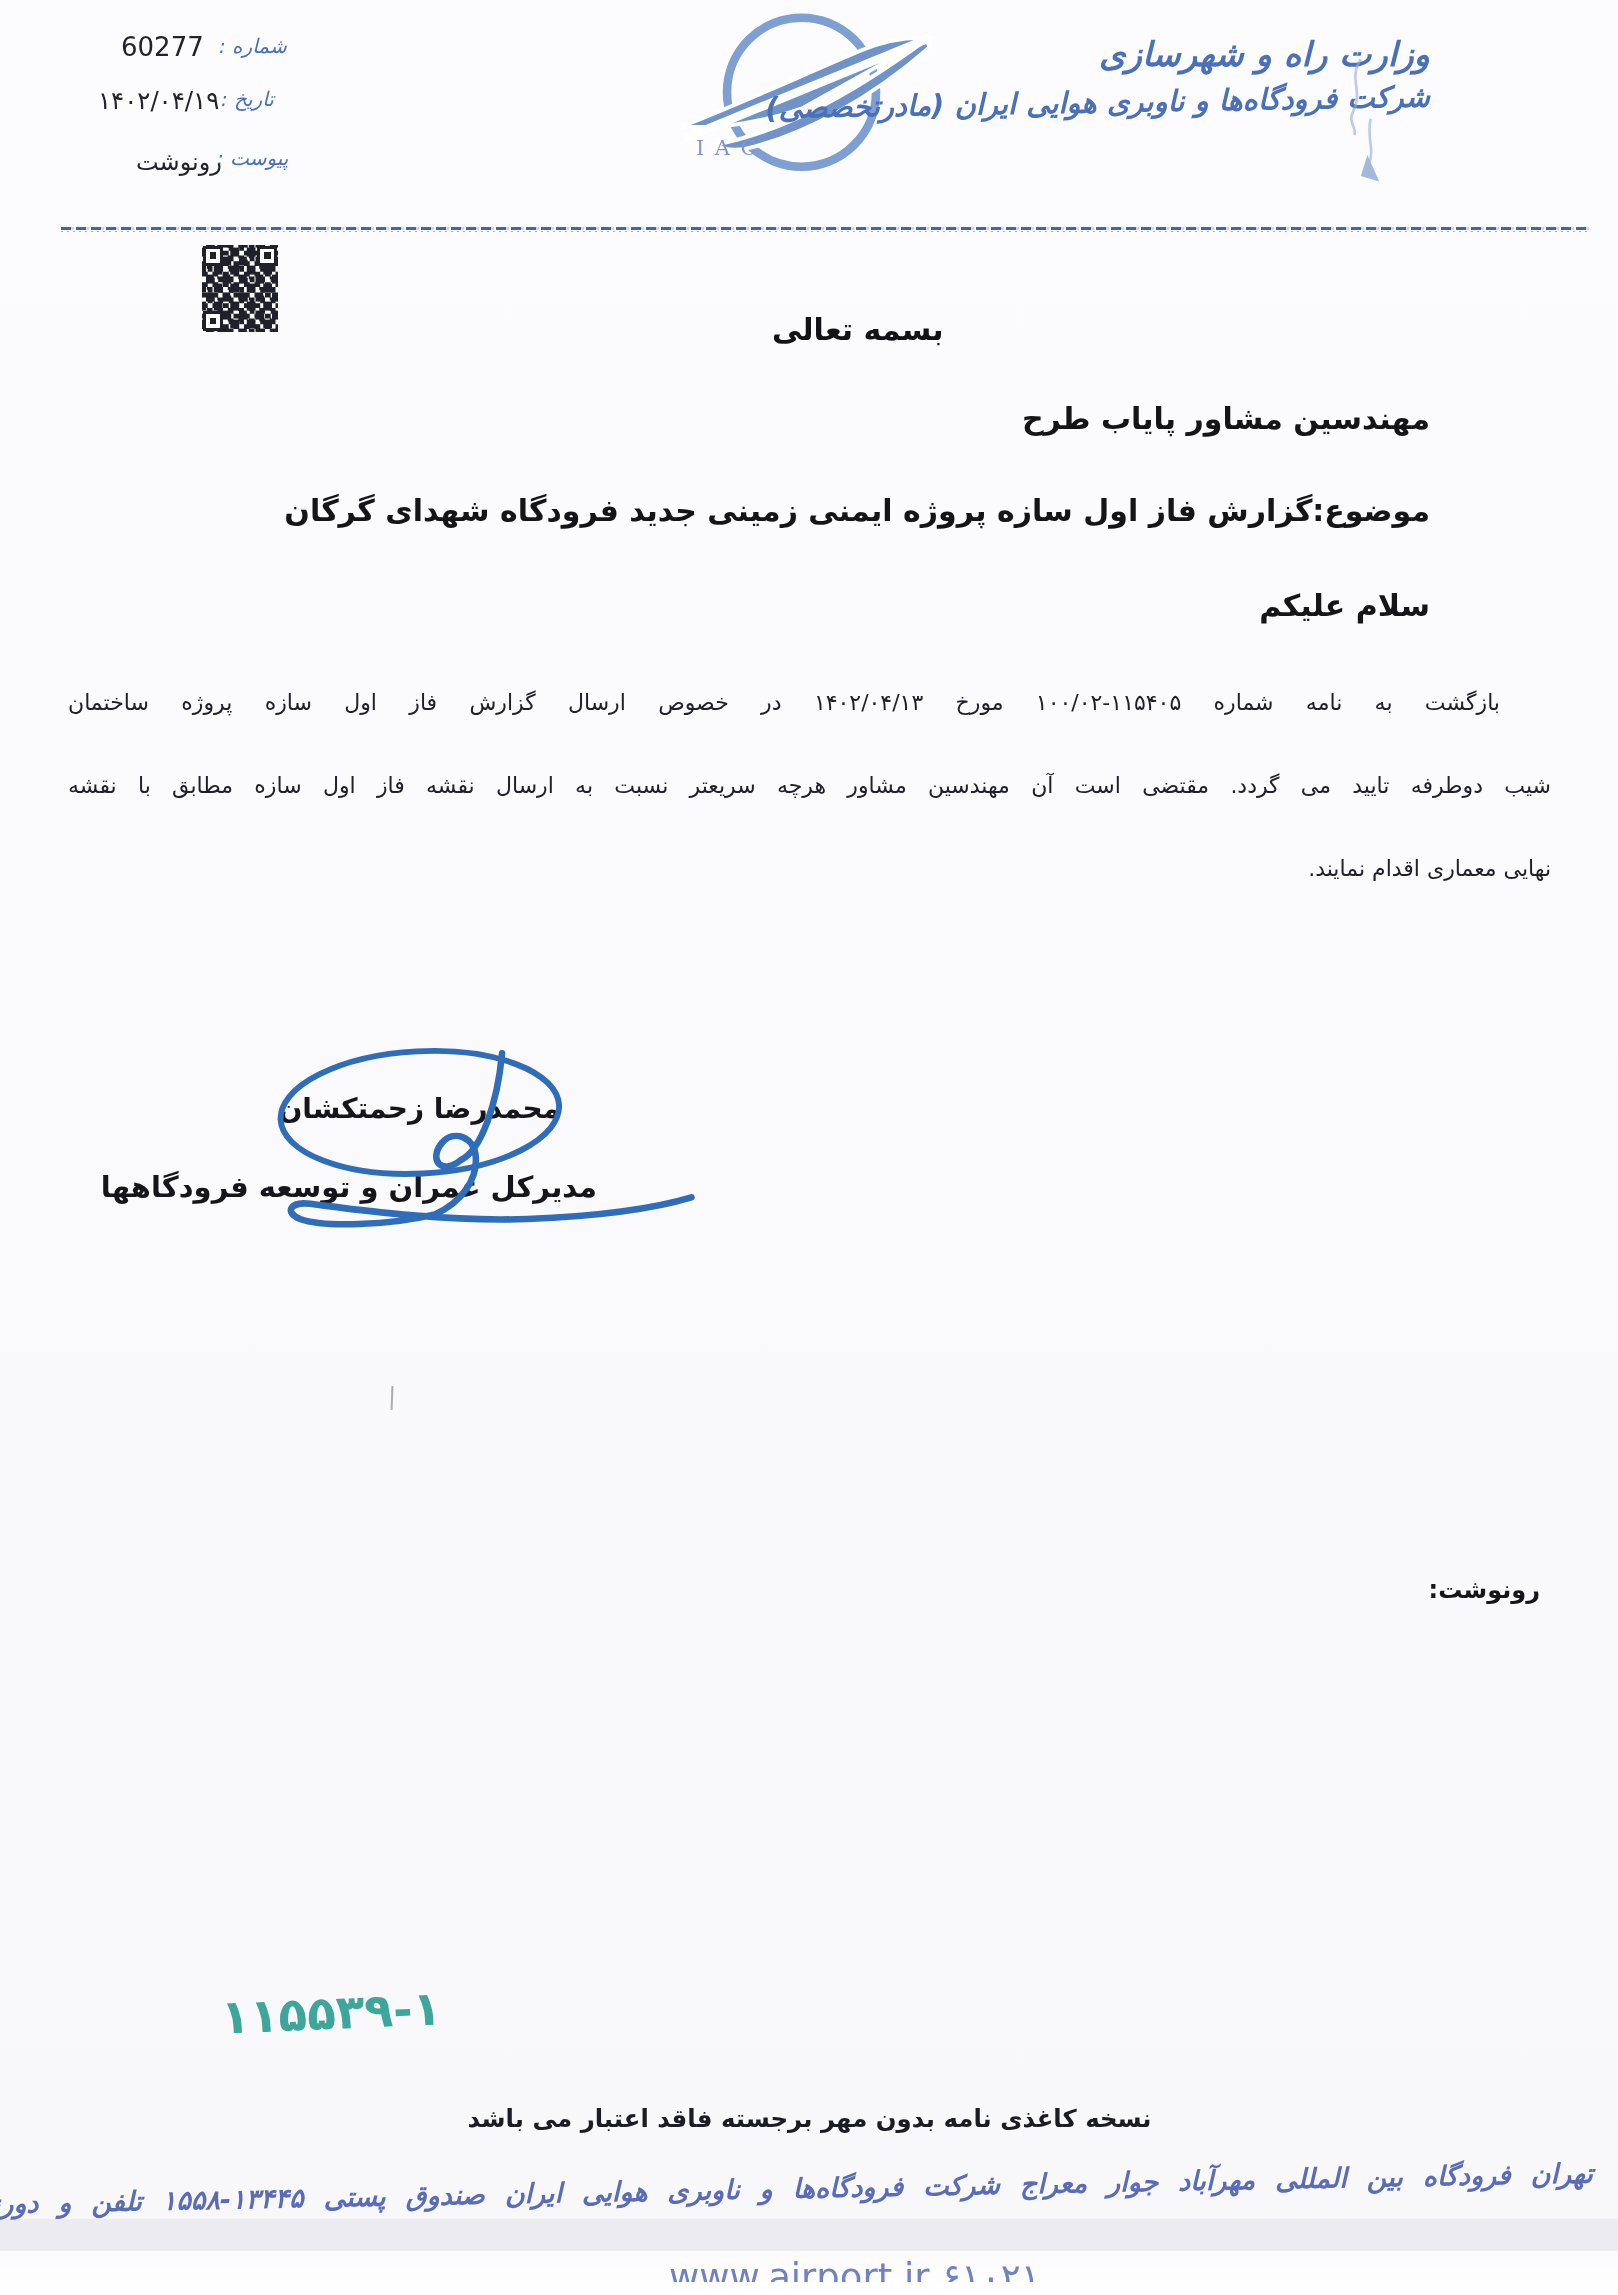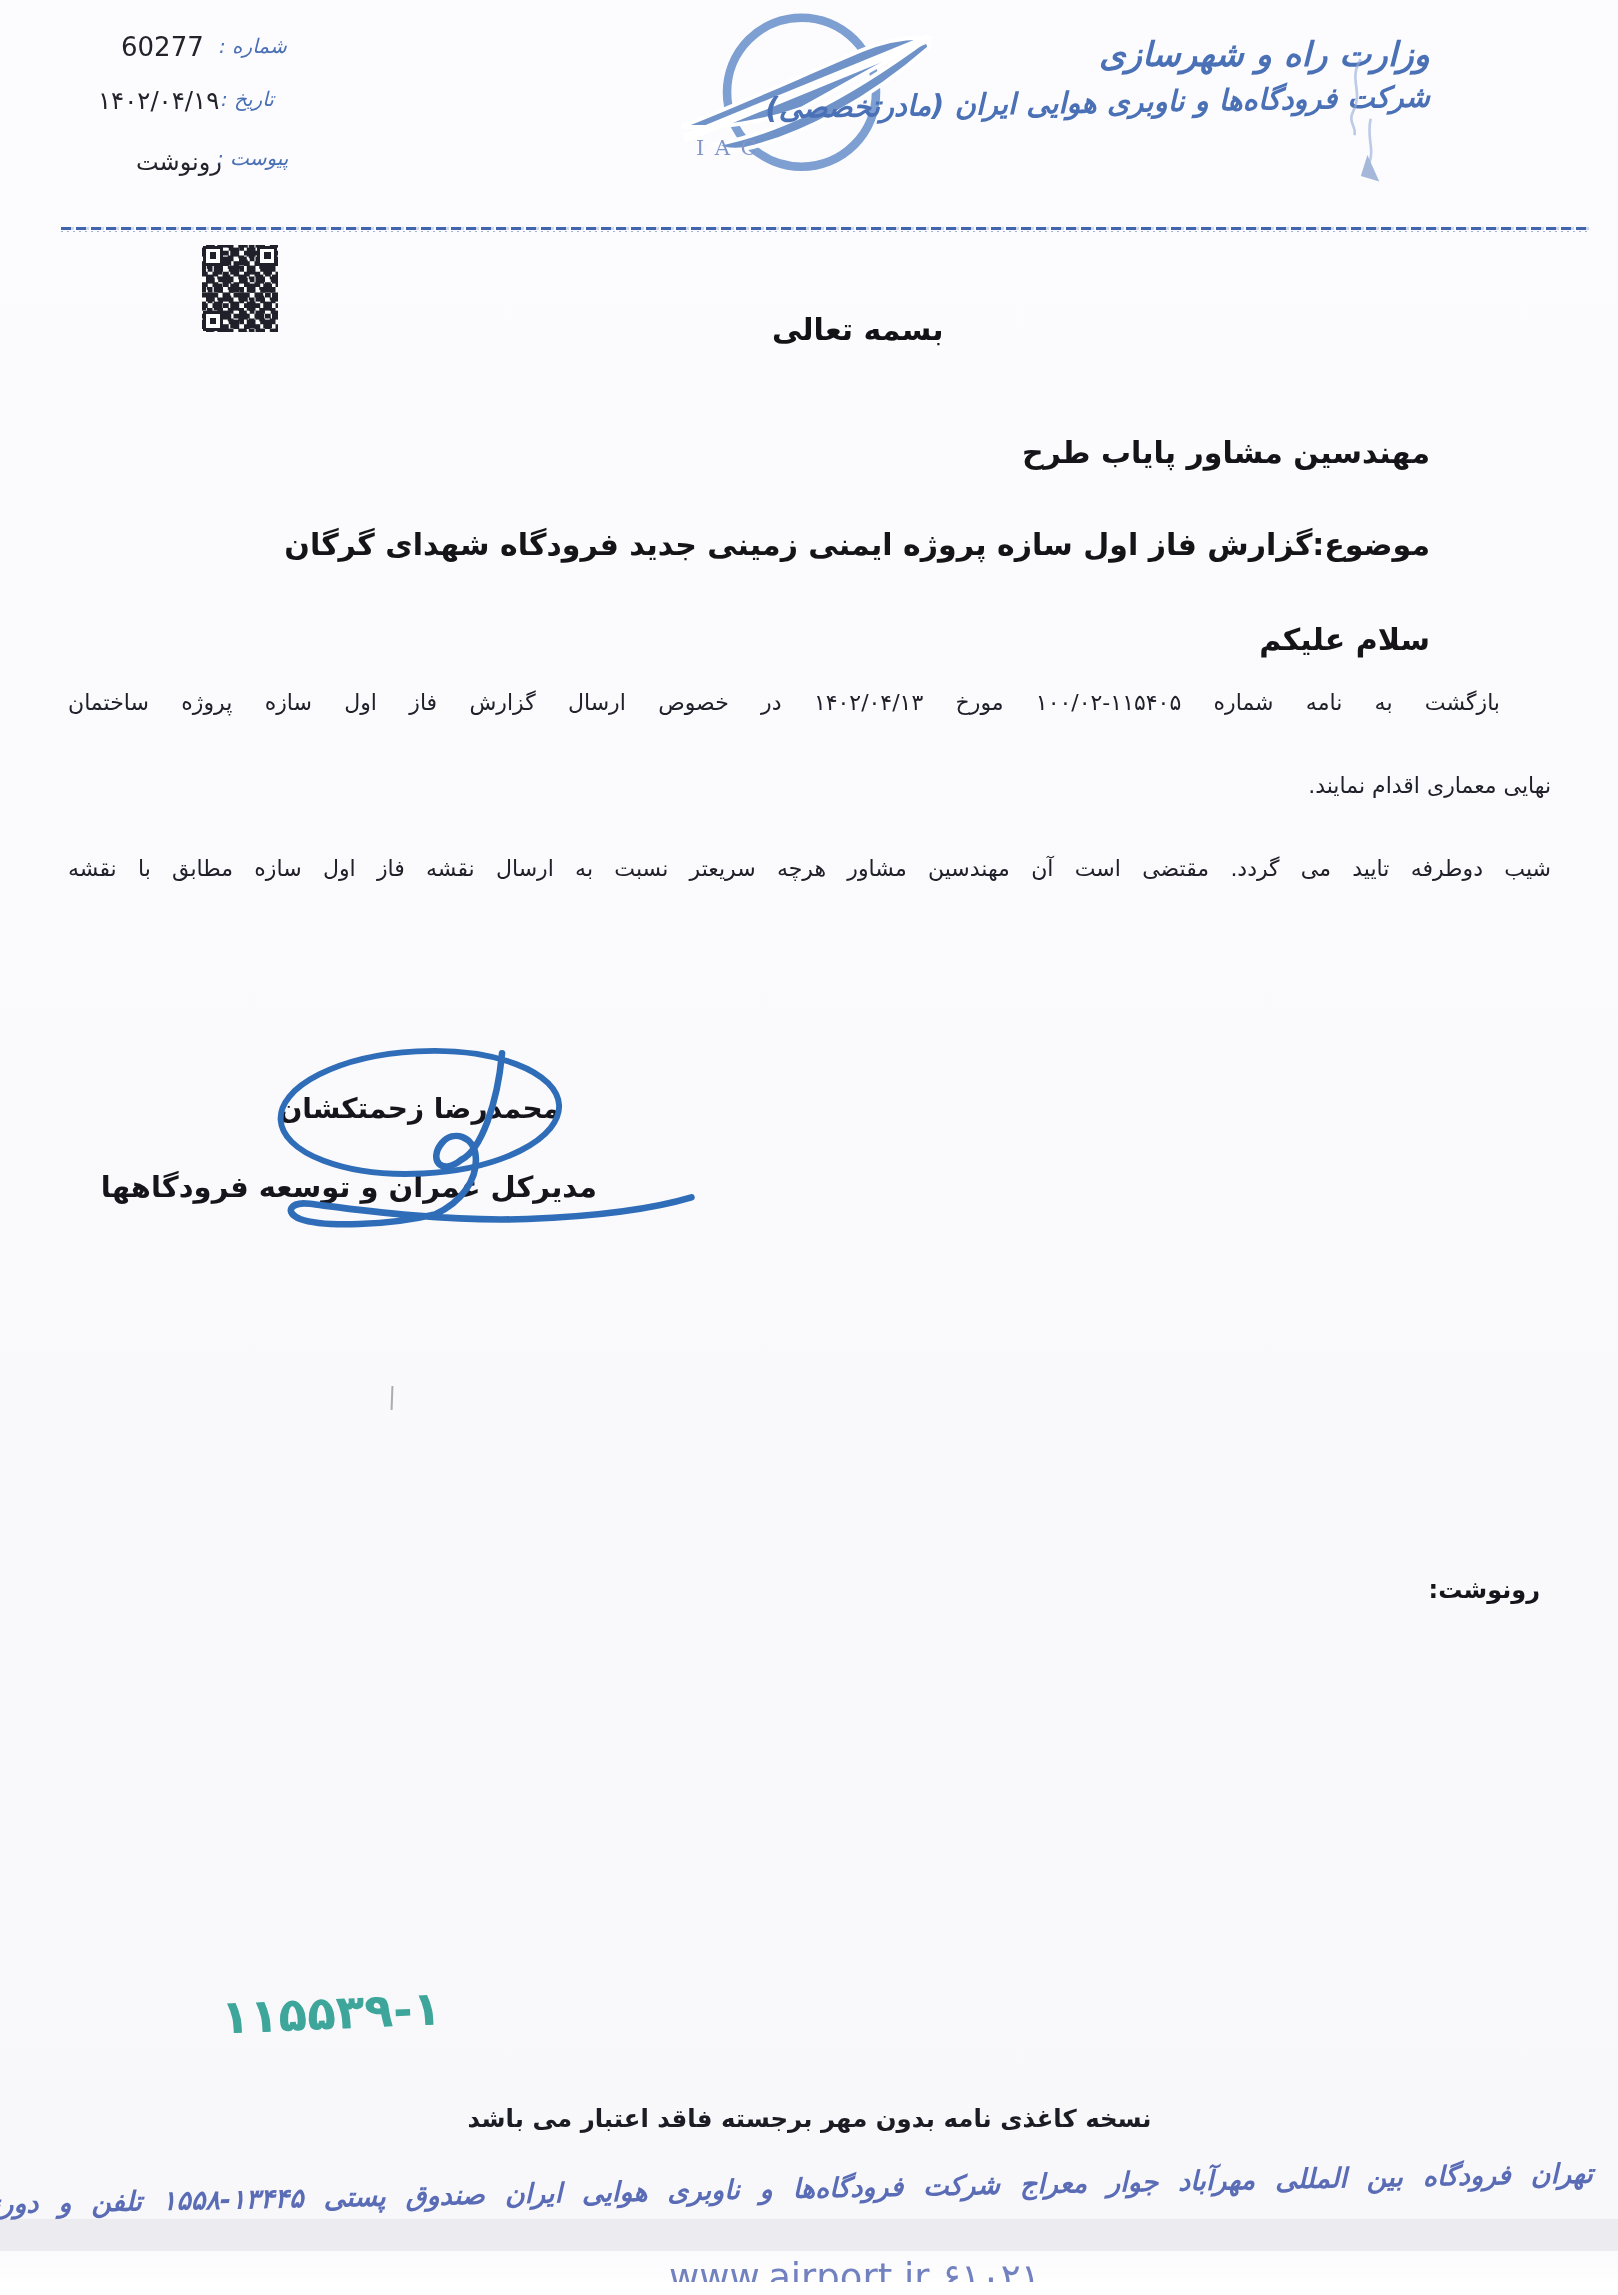--- a/index.html
+++ b/index.html
@@ -34,21 +34,21 @@
   .qr-f::after{content:""; display:block; width:6.6px; height:6.6px; margin:3.3px; background:#20202b;}
   .qr-tl{left:0.7px; top:0.7px;} .qr-tr{right:0.7px; top:0.7px;} .qr-bl{left:0.7px; bottom:0.7px;}
 
   
   .body-par{left:68px; right:68px; top:661px; font-size:22px; line-height:83px; color:#20202a;}
   .body-line{text-align:justify; text-align-last:justify;}
   .body-line.first{padding-right:51px;}
   .body-line.last{text-align-last:right;}
 
   
-  .h-right{right:189px; font-weight:bold; color:#141419;margin-top:34px;}
+  .h-right{right:189px; font-weight:bold; color:#141419;}
 
   
   .hand{left:221px; top:1985px; font-size:47px; letter-spacing:6.6px; color:#2f9f93;
         transform:rotate(-2.4deg); direction:ltr; unicode-bidi:bidi-override; font-weight:bold; opacity:.92;}
 
   
   .gray-band{left:0; right:0; top:2219px; height:32px; background:#ebebf0;}
   .foot-note{left:0; right:0; top:2104px; text-align:center; font-size:24.4px; font-weight:bold; color:#1c1c24;}
   .foot-addr{left:86px; right:26px; top:2172px; font-size:27px; color:#5a6cb5; font-style:italic;
              text-align:center; word-spacing:10.5px; transform:rotate(-1.1deg); font-weight:bold;}
@@ -100,22 +100,22 @@
   <div class="abs nw bold" style="left:772px; top:312px; font-size:30px; color:#121217;">بسمه تعالی</div>
 
   <div class="abs nw h-right" style="top:401px; font-size:30px;">مهندسین مشاور پایاب طرح</div>
 
   <div class="abs nw h-right" style="top:493px; font-size:30px;">موضوع:گزارش فاز اول سازه پروژه ایمنی زمینی جدید فرودگاه شهدای گرگان</div>
 
   <div class="abs nw h-right" style="top:588px; font-size:30px;">سلام علیکم</div>
 
   <div class="abs body-par">
     <div class="body-line first">بازگشت به نامه شماره ۱۱۵۴۰۵-۱۰۰/۰۲ مورخ ۱۴۰۲/۰۴/۱۳ در خصوص ارسال گزارش فاز اول سازه پروژه ساختمان</div>
+    <div class="body-line">شیب دوطرفه تایید می گردد. مقتضی است آن مهندسین مشاور هرچه سریعتر نسبت به ارسال نقشه فاز اول سازه مطابق با نقشه</div>
     <div class="body-line last">نهایی معماری اقدام نمایند.</div>
-    <div class="body-line">شیب دوطرفه تایید می گردد. مقتضی است آن مهندسین مشاور هرچه سریعتر نسبت به ارسال نقشه فاز اول سازه مطابق با نقشه</div>
   </div>
 
   <div class="abs nw bold" style="left:296px; width:264px; top:1092px; font-size:28px; text-align:center; color:#15151b;">محمدرضا زحمتکشان</div>
   <div class="abs nw bold" style="left:254px; width:343px; top:1170px; font-size:29px; text-align:center; color:#15151b;">مدیرکل عمران و توسعه فرودگاهها</div>
 
   <svg class="abs" style="left:244px; top:1025px;" width="474" height="217" viewBox="0 0 720 330">
     <ellipse cx="267" cy="133" rx="212" ry="93" fill="none" stroke="#2f6db8" stroke-width="9" transform="rotate(-3 267 133)"></ellipse>
     <path d="M 392 43 C 385 120 360 190 330 205 C 300 230 280 205 300 180 C 318 158 350 170 352 200 C 355 235 330 270 290 288 C 220 305 120 308 85 295 C 60 285 70 268 100 272 C 150 278 300 300 430 295 C 530 291 620 280 680 262" fill="none" stroke="#2f6db8" stroke-width="10" stroke-linecap="round"></path>
   </svg>
 

